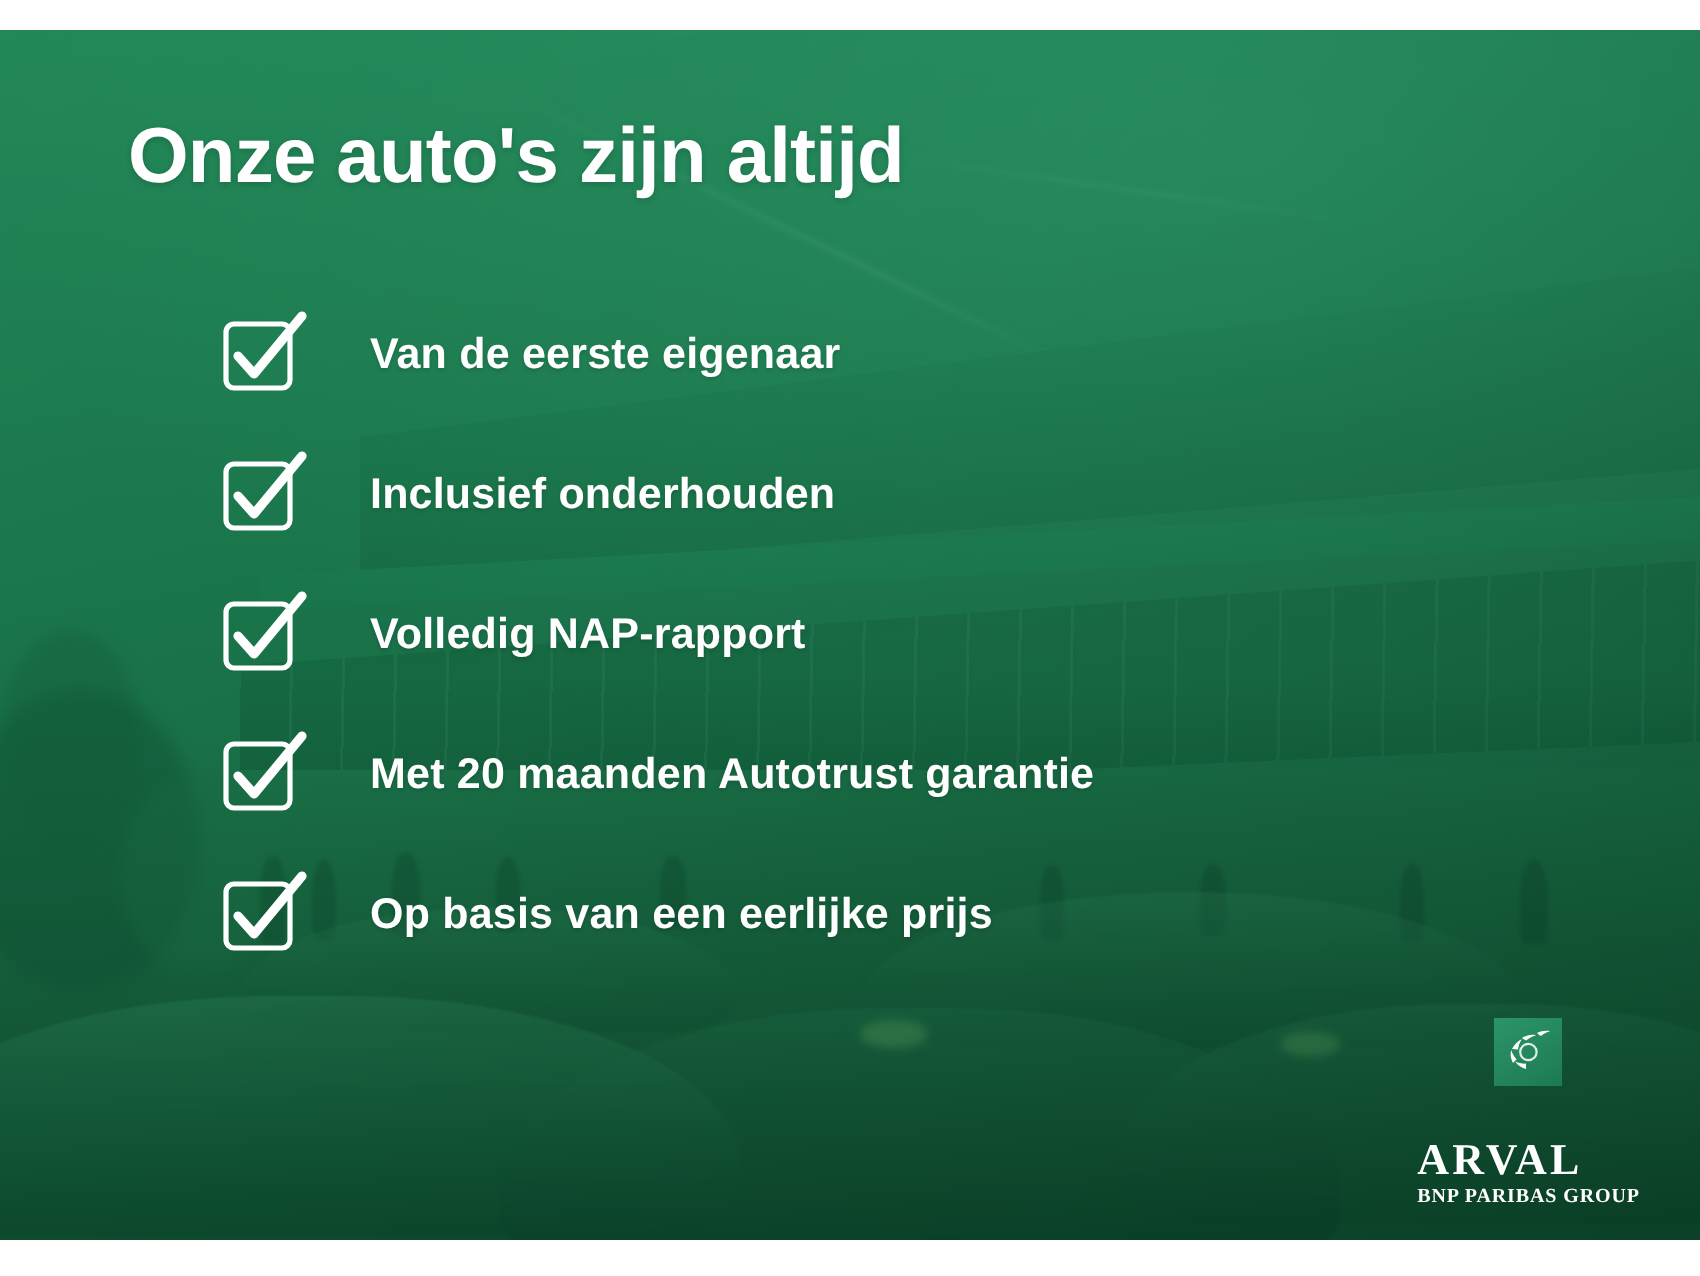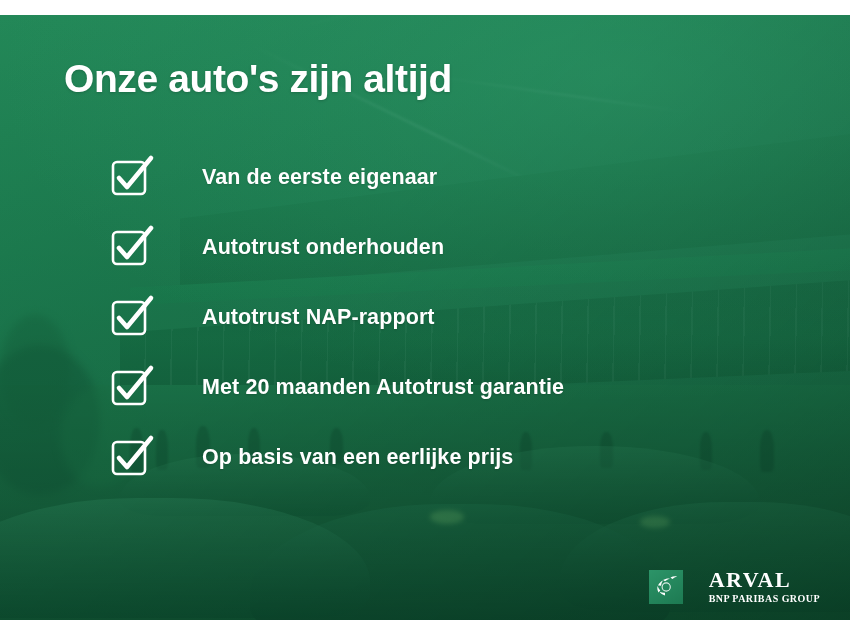--- a/index.html
+++ b/index.html
@@ -210,21 +210,21 @@
   }
   .check-box svg {
     position: absolute;
     left: -3px;
     top: -6px;
     width: 46px;
     height: 46px;
     overflow: visible;
   }
   .check-label {
-    margin-left: 54px;
+    margin-left: 37px;
     color: #ffffff;
     font-size: 21.5px;
     font-weight: 600;
     letter-spacing: .1px;
     white-space: nowrap;
     text-shadow: 0 1px 2px rgba(0,0,0,.15);
   }
 
   
   .logos {
@@ -233,20 +233,21 @@
     bottom: 16px;
     display: flex;
     align-items: center;
     gap: 26px;
   }
 
   .arval-logo {
     display: flex;
     align-items: center;
     gap: 26px;
+    flex-direction: column;
   }
   .bnp-mark {
     width: 34px;
     height: 34px;
     background: linear-gradient(150deg, #2c9468 0%, #1d7a52 100%);
     position: relative;
     flex: 0 0 34px;
   }
   .bnp-mark svg { position: absolute; inset: 0; }
   .arval-words {
@@ -346,31 +347,31 @@
           <span class="check-label">Van de eerste eigenaar</span>
         </div>
 
         <div class="check-row">
           <span class="check-box">
             <svg viewBox="0 0 46 46" xmlns="http://www.w3.org/2000/svg">
               <rect x="4" y="9" width="32" height="32" rx="4" ry="4" fill="none" stroke="#ffffff" stroke-width="2.6"></rect>
               <path d="M10 25 L18 34 L42 5" fill="none" stroke="#ffffff" stroke-width="4.6" stroke-linecap="round" stroke-linejoin="round"></path>
             </svg>
           </span>
-          <span class="check-label">Autotrust onderhouden</span>
+          <span class="check-label">Inclusief onderhouden</span>
         </div>
 
         <div class="check-row">
           <span class="check-box">
             <svg viewBox="0 0 46 46" xmlns="http://www.w3.org/2000/svg">
               <rect x="4" y="9" width="32" height="32" rx="4" ry="4" fill="none" stroke="#ffffff" stroke-width="2.6"></rect>
               <path d="M10 25 L18 34 L42 5" fill="none" stroke="#ffffff" stroke-width="4.6" stroke-linecap="round" stroke-linejoin="round"></path>
             </svg>
           </span>
-          <span class="check-label">Autotrust NAP-rapport</span>
+          <span class="check-label">Volledig NAP-rapport</span>
         </div>
 
         <div class="check-row">
           <span class="check-box">
             <svg viewBox="0 0 46 46" xmlns="http://www.w3.org/2000/svg">
               <rect x="4" y="9" width="32" height="32" rx="4" ry="4" fill="none" stroke="#ffffff" stroke-width="2.6"></rect>
               <path d="M10 25 L18 34 L42 5" fill="none" stroke="#ffffff" stroke-width="4.6" stroke-linecap="round" stroke-linejoin="round"></path>
             </svg>
           </span>
           <span class="check-label">Met 20 maanden Autotrust garantie</span>

